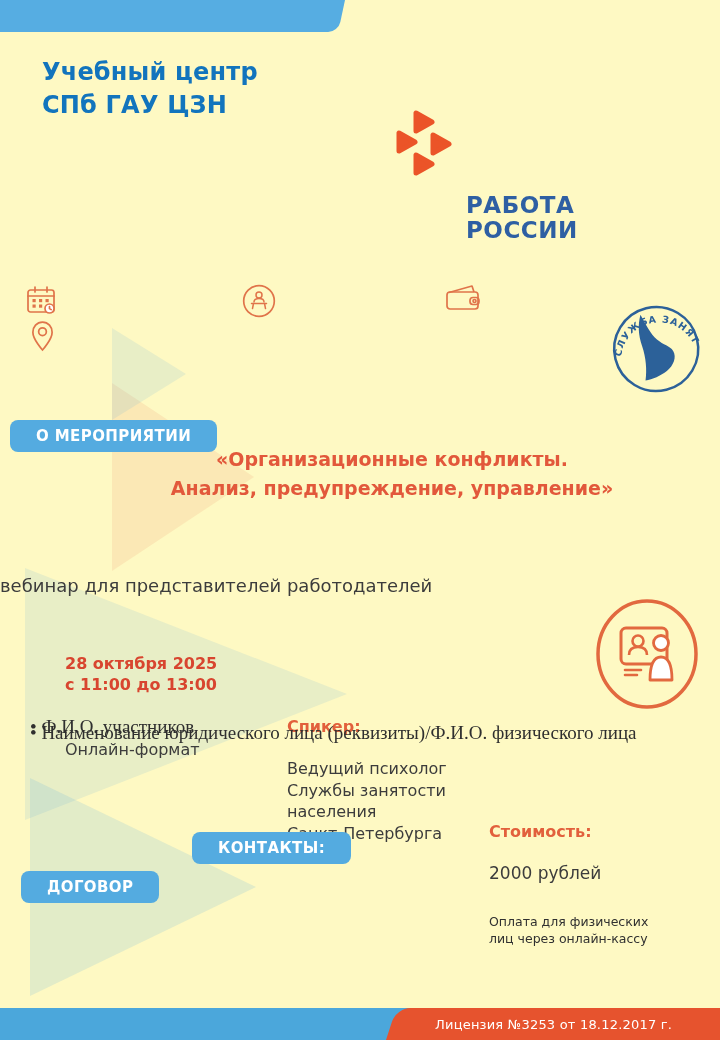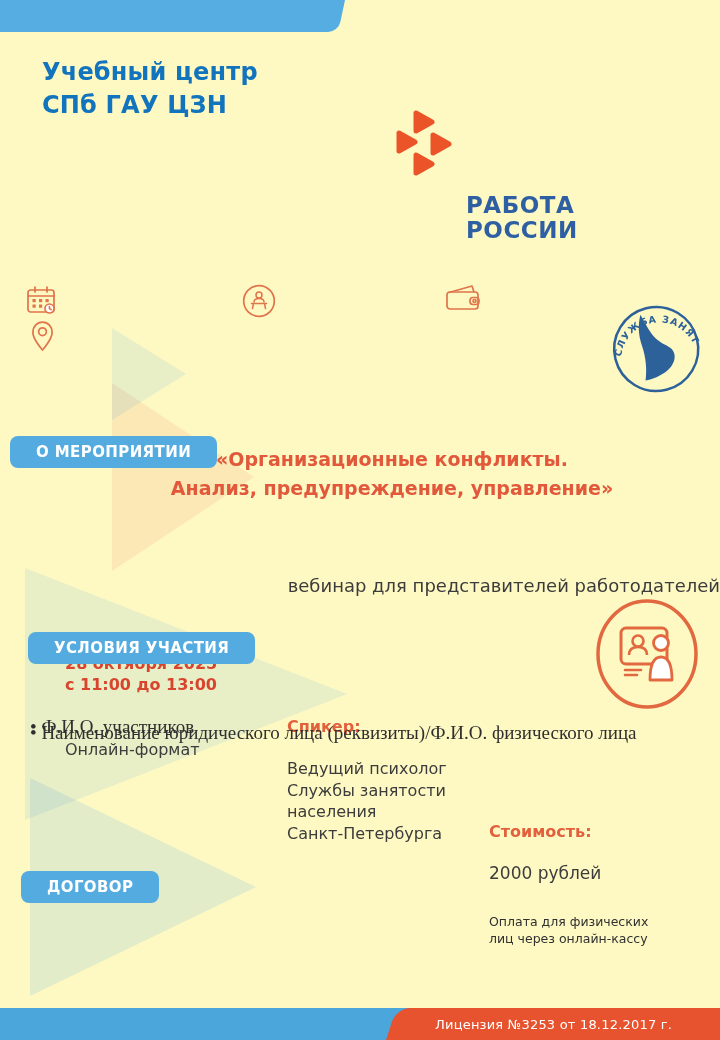--- a/index.html
+++ b/index.html
@@ -38,21 +38,21 @@
   .rabota-logo{left:394px;top:42px;}
   .rabota-text{
     left:466px;top:55px;font-size:23px;font-weight:bold;color:#2E5FA3;line-height:1.07;letter-spacing:.5px;
   }
   .emblem{left:597px;top:35px;transform:rotate(-14deg);}
   
   .event-title{
     left:0;top:154px;width:720px;text-align:center;font-size:19px;font-weight:bold;color:#E2583B;line-height:1.5;padding-left:32px;
   }
   .event-subtitle{
-    left:0;top:227px;width:720px;text-align:right;font-size:18px;color:#3c3c3c;
+    left:0;top:227px;width:720px;text-align:left;font-size:18px;color:#3c3c3c;
   }
   
   .ic{position:absolute;}
   .date-text{left:65px;top:285px;font-size:16px;font-weight:bold;color:#D8452F;line-height:1.3;}
   .format-text{left:65px;top:329px;font-size:16px;color:#3c3c3c;}
   .info-label{font-size:16px;font-weight:bold;color:#E2603C;}
   .speaker-label{left:287px;top:287px;}
   .speaker-lines{left:287px;top:309px;font-size:16px;color:#3c3c3c;line-height:1.35;}
   .price-label{left:489px;top:287px;}
   .price-value{left:489px;top:309px;font-size:17px;color:#3c3c3c;}
@@ -164,39 +164,39 @@
       <circle cx="29.5" cy="18" r="1.5"></circle>
     </svg>
   </div>
   <div class="abs info-label price-label content">Стоимость:</div>
   <div class="abs price-value content">2000 рублей</div>
   <div class="abs price-note content">
     <div>Оплата для физических</div>
     <div>лиц через онлайн-кассу</div>
   </div>
 
-  <div class="badge" style="left:10px;top:436px;">О МЕРОПРИЯТИИ</div>
-
-  <div class="badge" style="left:28px;top:632px;">УСЛОВИЯ УЧАСТИЯ</div>
+  <div class="badge" style="left:10px;top:420px;">О МЕРОПРИЯТИИ</div>
+
 
   <div class="cond-item content" style="left:30px;top:722px;">• Наименование юридического лица (реквизиты)/Ф.И.О. физического лица</div>
   <div class="cond-item content" style="left:30px;top:716px;">• Ф.И.О. участников</div>
 
   <div class="ic content" style="left:594px;top:598px;">
     <svg width="106" height="112" viewBox="0 0 106 112" fill="none" stroke="#E2693F">
       <ellipse cx="53" cy="56" rx="49" ry="53" stroke-width="3.5"></ellipse>
       <rect x="27" y="30" width="46" height="36" rx="5" stroke-width="3"></rect>
       <circle cx="44" cy="43" r="5.5" stroke-width="2.6"></circle>
       <path d="M35 57 C35 51 39 49 44 49 C49 49 53 51 53 57" stroke-width="2.6"></path>
       <path d="M31 72 H47 M31 77 H43" stroke-width="2.6" stroke-linecap="round"></path>
       <circle cx="67" cy="45" r="7.5" fill="#ffffff" stroke-width="2.8"></circle>
       <path d="M56 82 C56 66 60 59 67 59 C74 59 78 66 78 82 Z" fill="#ffffff" stroke-width="2.8" stroke-linejoin="round"></path>
     </svg>
   </div>
 
   <div class="badge" style="left:21px;top:871px;">ДОГОВОР</div>
+  <div class="badge" style="left:192px;top:832px;">КОНТАКТЫ:</div>
 
   <div class="bottom-bar-blue"></div>
   <div class="bottom-bar-orange">
     <span class="license-text">Лицензия №3253 от 18.12.2017 г.</span>
   </div>
 
 </div>
 
 </body></html>

